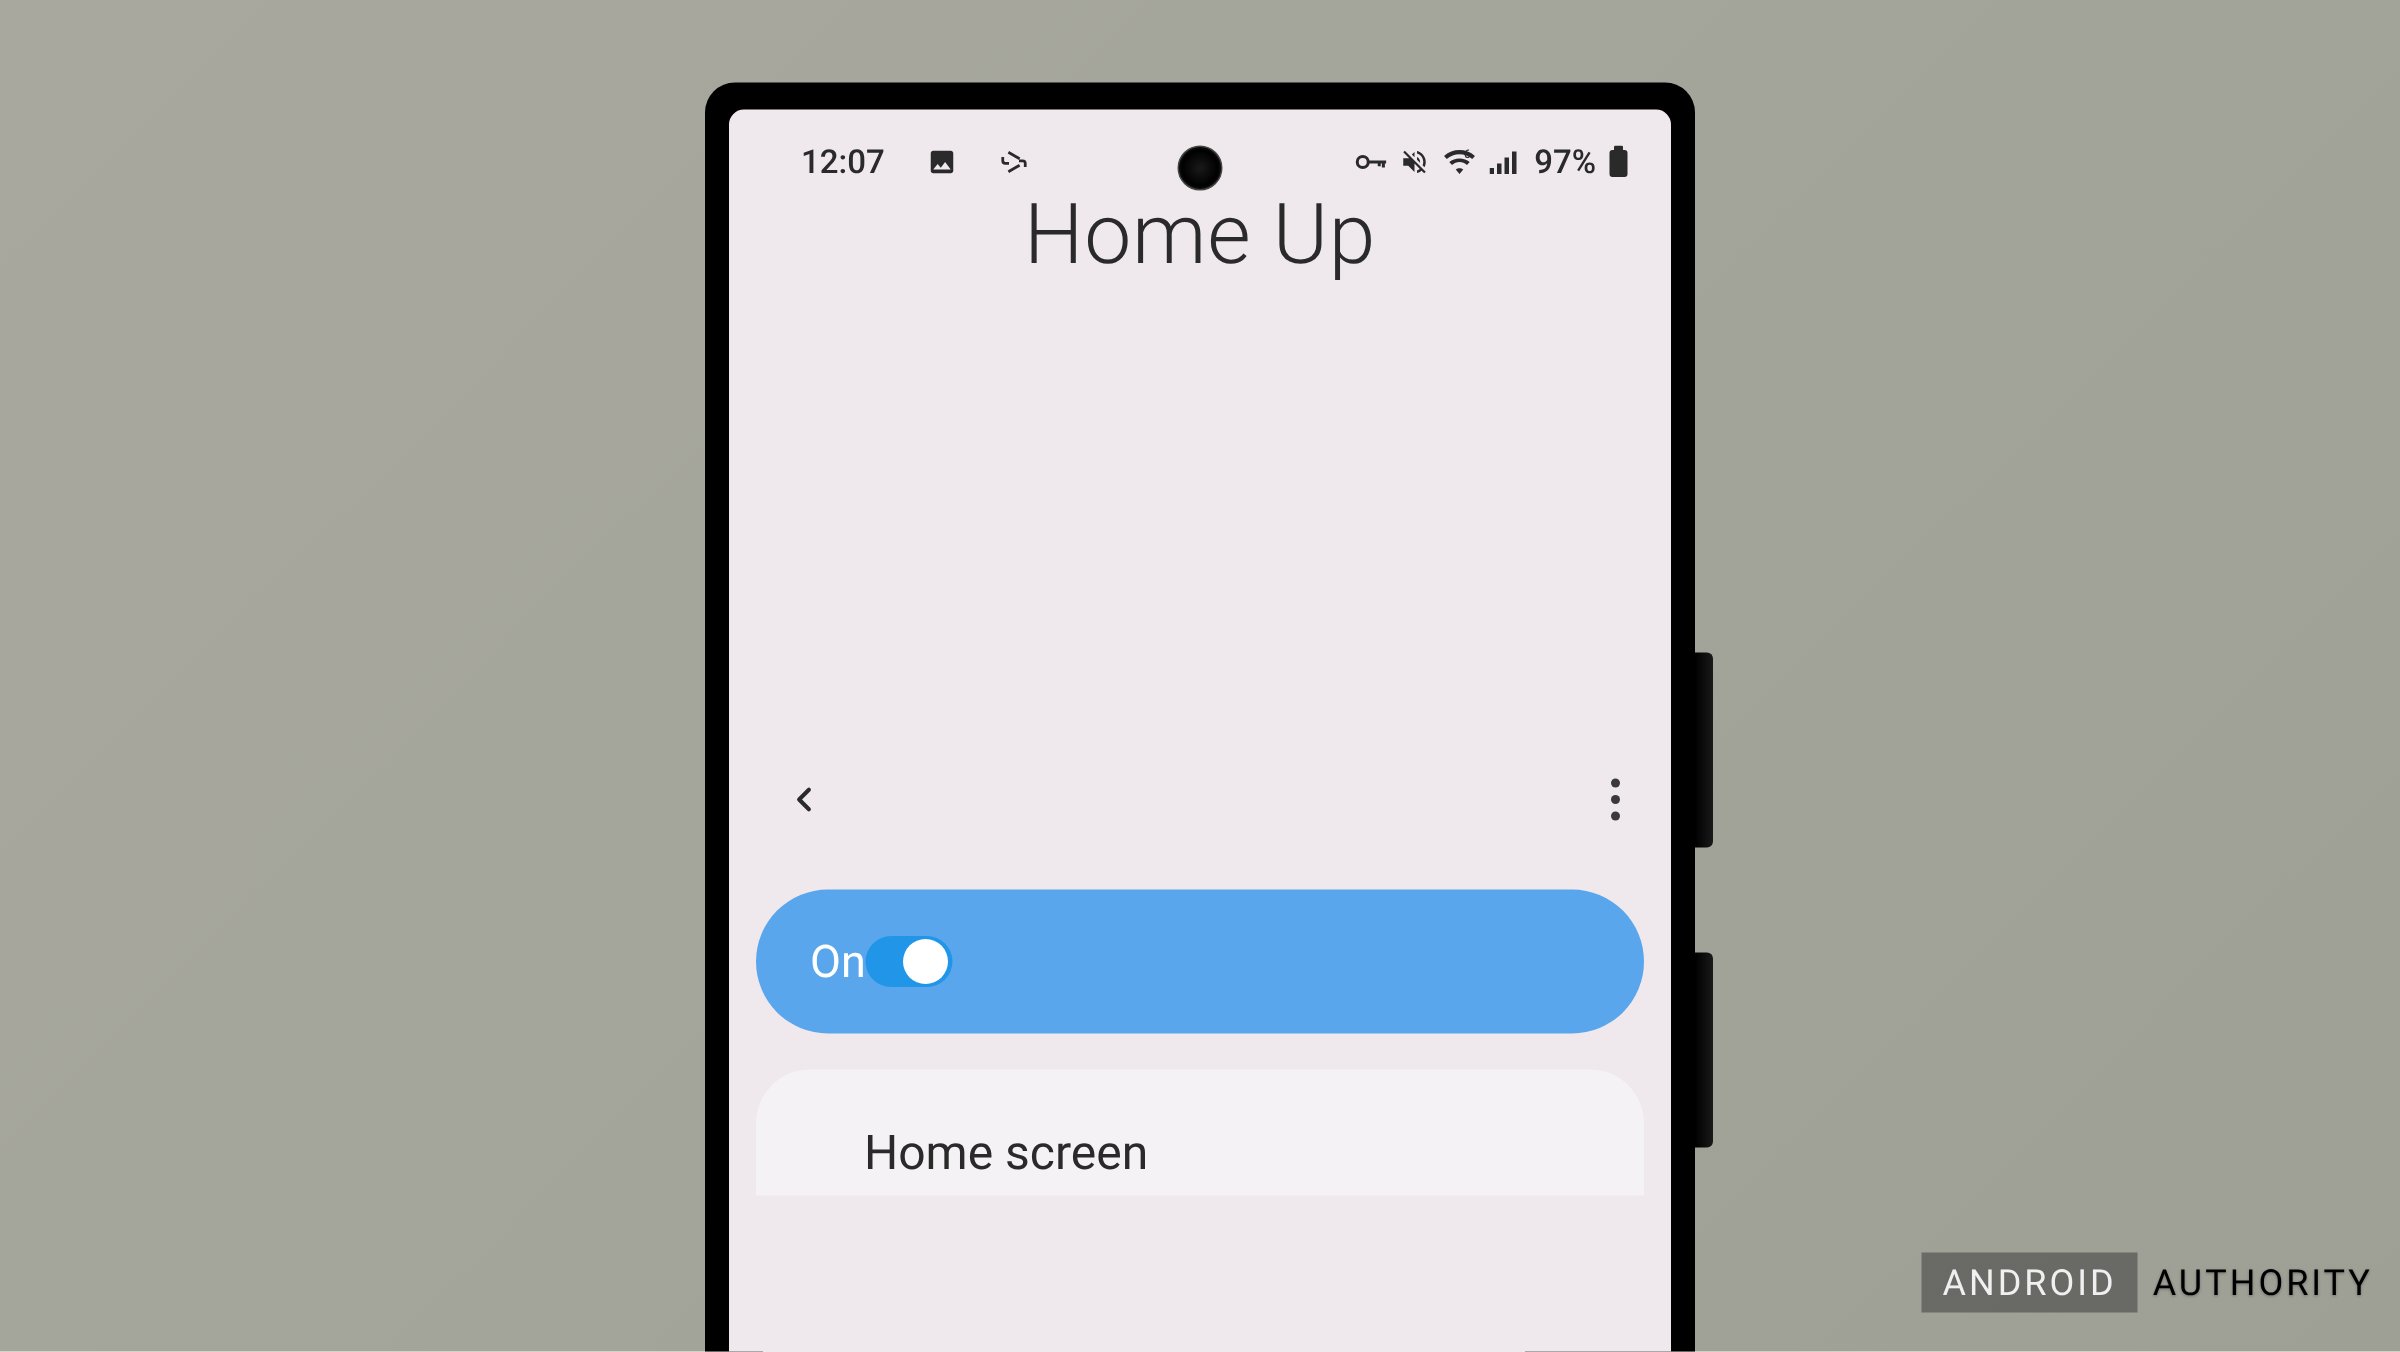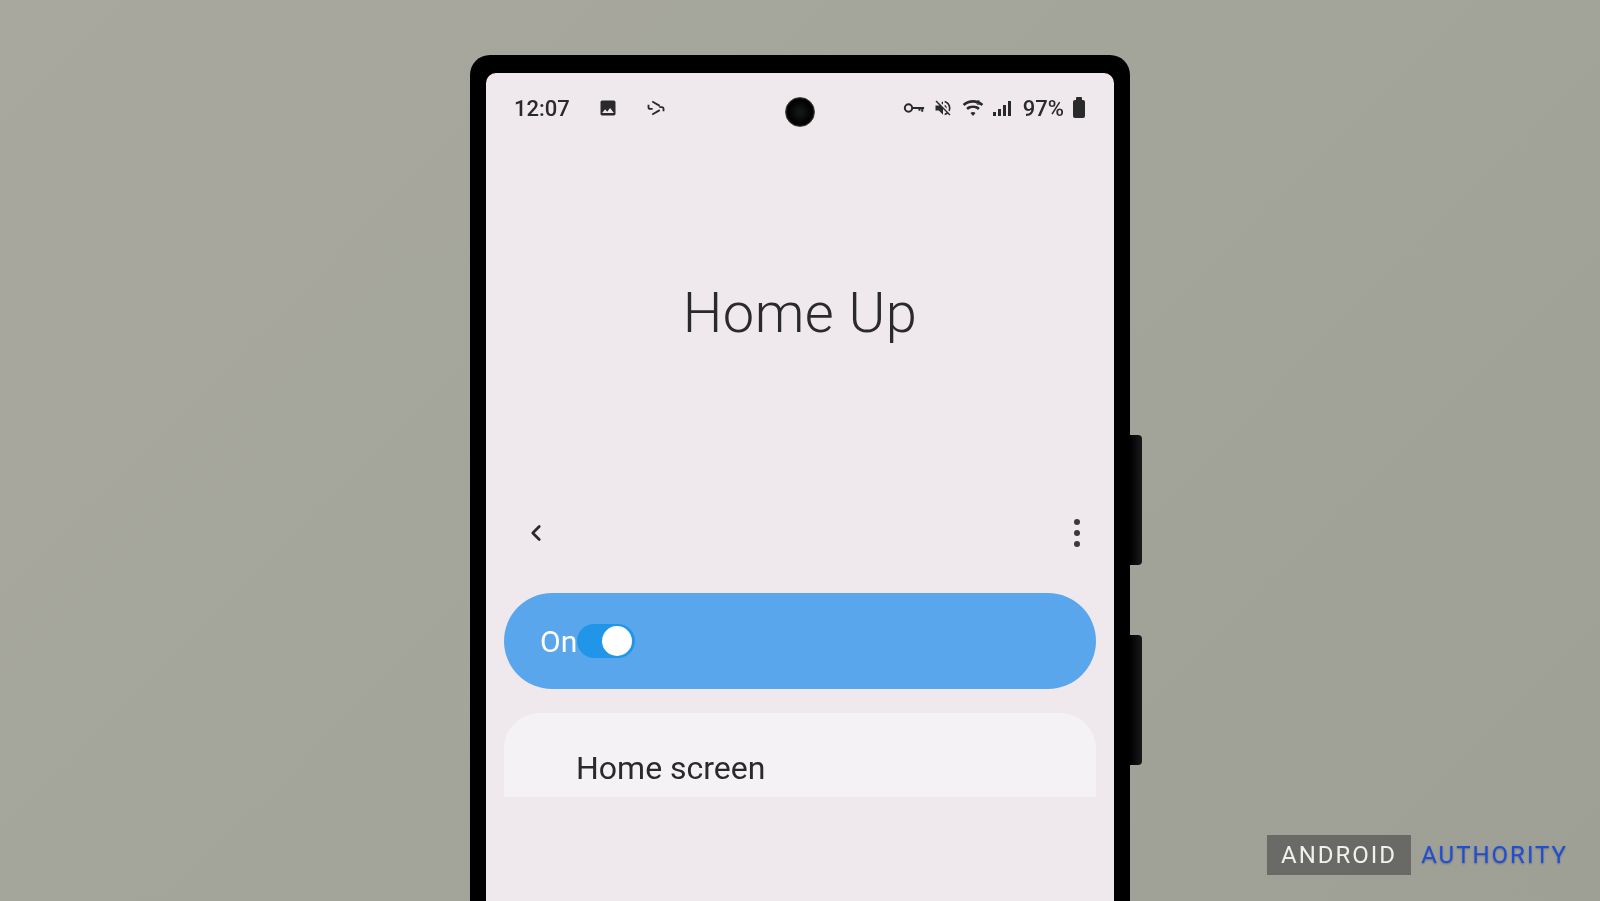--- a/index.html
+++ b/index.html
@@ -59,37 +59,37 @@
       padding: 20px 28px 0 28px;
       height: 50px;
       font-size: 22px;
       color: #2a2a2a;
       font-weight: 500;
     }
 
     .status-left {
       display: flex;
       gap: 28px;
+      margin-left: 20px;
     }
 
     .status-right {
       display: flex;
       align-items: center;
       gap: 8px;
     }
 
     .status-icon {
       display: inline-flex;
       align-items: center;
     }
 
     .page-title-area {
       display: flex;
       justify-content: center;
-      align-items: center;
       height: 380px;
     }
 
     .page-title {
       font-size: 56px;
       font-weight: 300;
       color: #2a2a2a;
       letter-spacing: 0.5px;
     }
 
@@ -192,37 +192,37 @@
       top: 580px;
       width: 12px;
       height: 130px;
       background: linear-gradient(90deg, #000 0%, #1a1a1a 100%);
       border-radius: 0 4px 4px 0;
     }
 
     .watermark {
       position: absolute;
       bottom: 26px;
-      right: 32px;
+      right: 18px;
       display: flex;
       align-items: center;
       gap: 10px;
       font-size: 24px;
       letter-spacing: 2px;
     }
 
     .watermark-badge {
       background: rgba(70, 70, 70, 0.6);
       color: #f0f0f0;
       padding: 6px 14px;
       font-weight: 400;
     }
 
     .watermark-text {
-      color: #1d4ed8;
+      color: #000000;
       font-weight: 400;
       text-shadow: 0 1px 2px rgba(0,0,0,0.3);
     }
   </style>
 </head>
 <body>
 
 <div class="phone">
   <div class="side-button-top"></div>
   <div class="side-button-bottom"></div>

